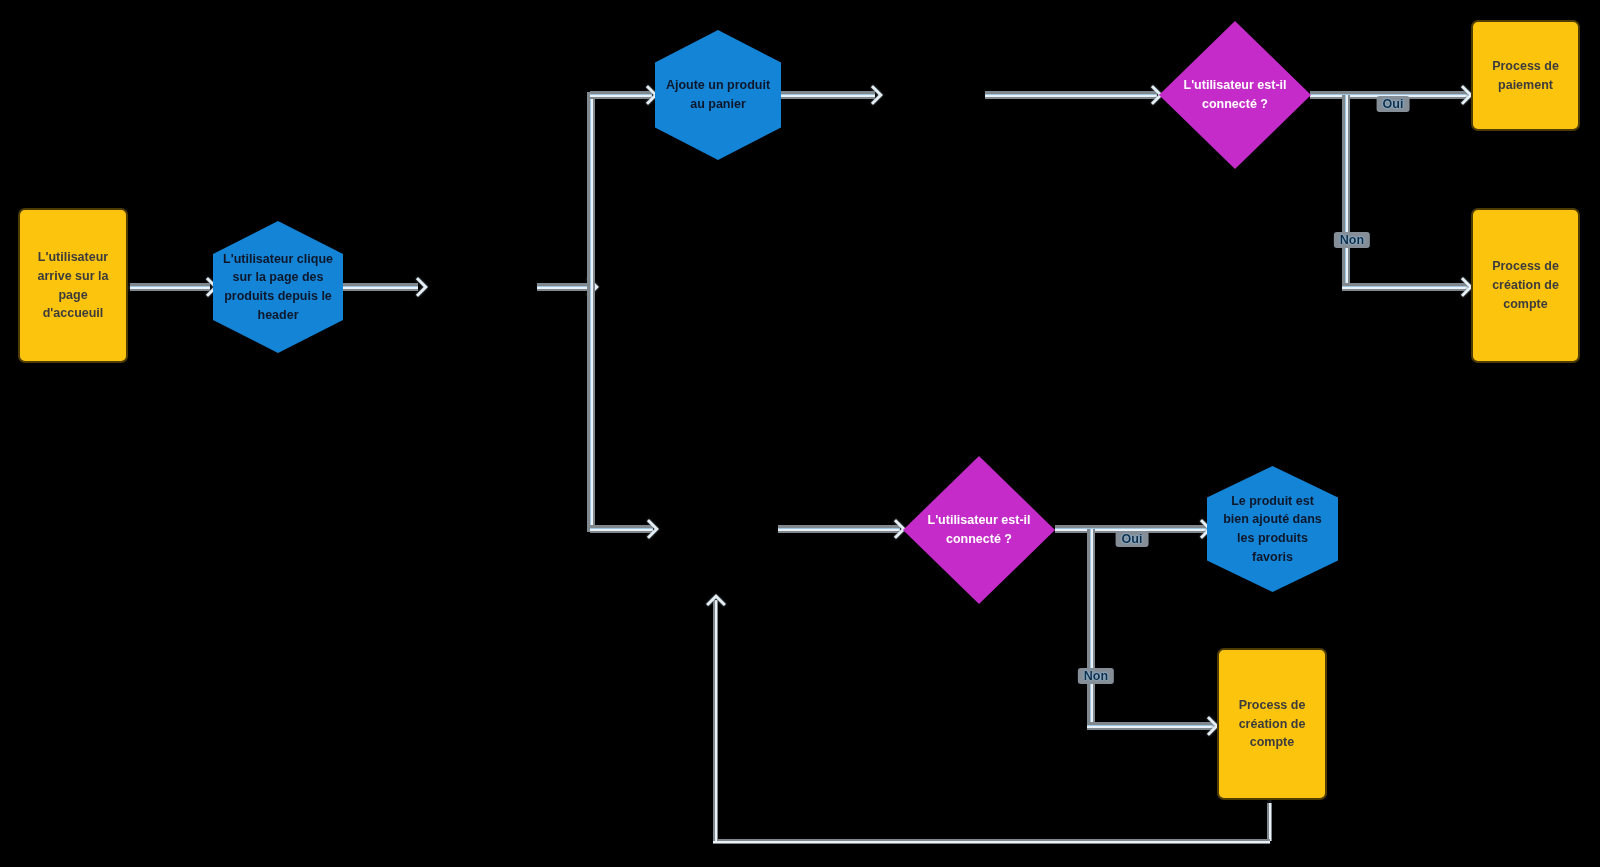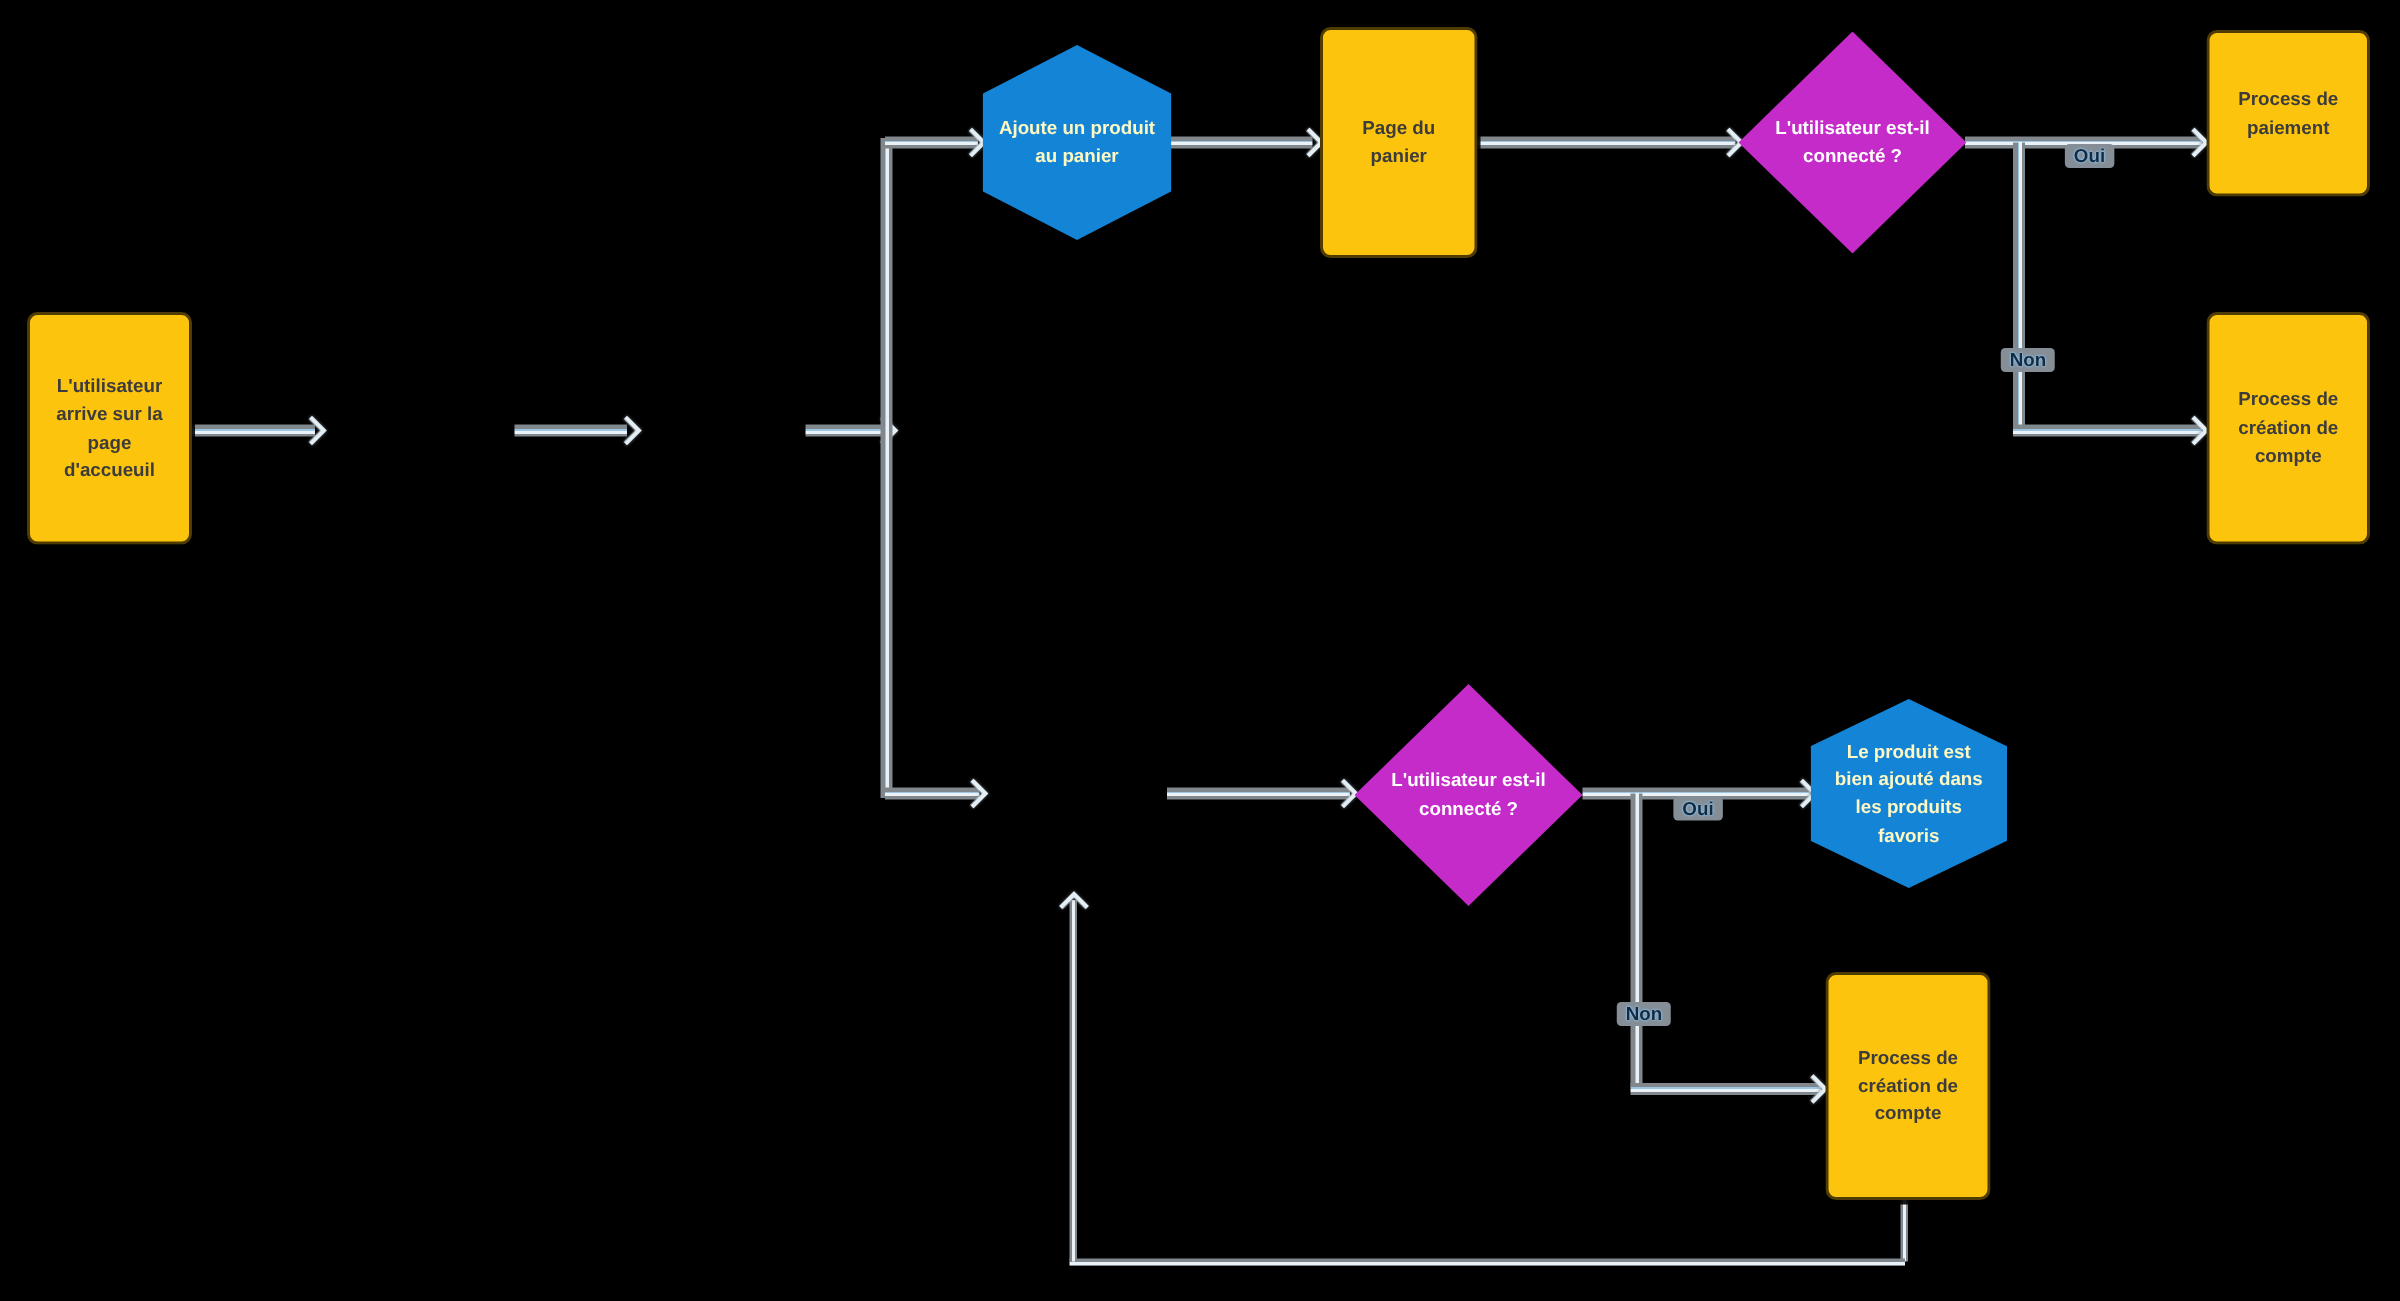--- a/index.html
+++ b/index.html
@@ -27,21 +27,21 @@
     filter:drop-shadow(0 0 1px #6d767e);}
   .arrow.right{transform:rotate(45deg);}
   .arrow.up{transform:rotate(-45deg);}
 
   
   .node{position:absolute;display:flex;align-items:center;justify-content:center;
     text-align:center;font-size:12.5px;line-height:1.5;font-weight:700;box-sizing:border-box;}
   .process{background:var(--process);color:var(--process_text);
     border:2px solid rgba(20,15,0,0.75);border-radius:7px;padding:6px 12px;
     box-shadow:2px 3px 0 rgba(0,0,0,0.9);}
-  .hex{background:var(--action);color:#fef9c3;padding:6px 10px;
+  .hex{background:var(--action);color:#0f172a;padding:6px 10px;
     clip-path:polygon(50% 0,100% 25%,100% 75%,50% 100%,0 75%,0 25%);}
   .diamond{background:var(--decision);color:#fff;
     clip-path:polygon(50% 0,100% 50%,50% 100%,0 50%);}
   .diamond .nlabel{width:82%;}
 
   
   .chip{position:absolute;transform:translate(-50%,-50%);
     background:var(--chip_bg);color:var(--chip_text);
     font-size:12.5px;font-weight:700;padding:1px 6px;border-radius:3px;
     text-shadow:0 0 2px rgba(150,210,255,0.95),0 0 1px rgba(150,210,255,0.9);margin-top:10px;}
@@ -123,29 +123,29 @@
 
   <div class="chip" style="left:1393px;top:94px;">Oui</div>
   <div class="chip" style="left:1352px;top:230px;">Non</div>
   <div class="chip" style="left:1132px;top:529px;">Oui</div>
   <div class="chip" style="left:1096px;top:666px;">Non</div>
 
   <div class="node process" style="left:18px;top:208px;width:110px;height:155px;">
     <span class="nlabel">L'utilisateur arrive sur la page d'accueuil</span>
   </div>
 
+  <div class="node hex" style="left:213px;top:221px;width:130px;height:132px;">
+    <span class="nlabel">L'utilisateur clique sur la page des produits depuis le header</span>
+  </div>
 
 
   <div class="node hex" style="left:655px;top:30px;width:126px;height:130px;">
     <span class="nlabel">Ajoute un produit au panier</span>
   </div>
 
-  <div class="node process" style="left:880px;top:18px;width:105px;height:154px;">
-    <span class="nlabel">Page du panier</span>
-  </div>
 
   <div class="node diamond" style="left:1159px;top:21px;width:152px;height:148px;">
     <span class="nlabel">L'utilisateur est-il connecté ?</span>
   </div>
 
   <div class="node process" style="left:1471px;top:20px;width:109px;height:111px;">
     <span class="nlabel">Process de paiement</span>
   </div>
 
   <div class="node process" style="left:1471px;top:208px;width:109px;height:155px;">

